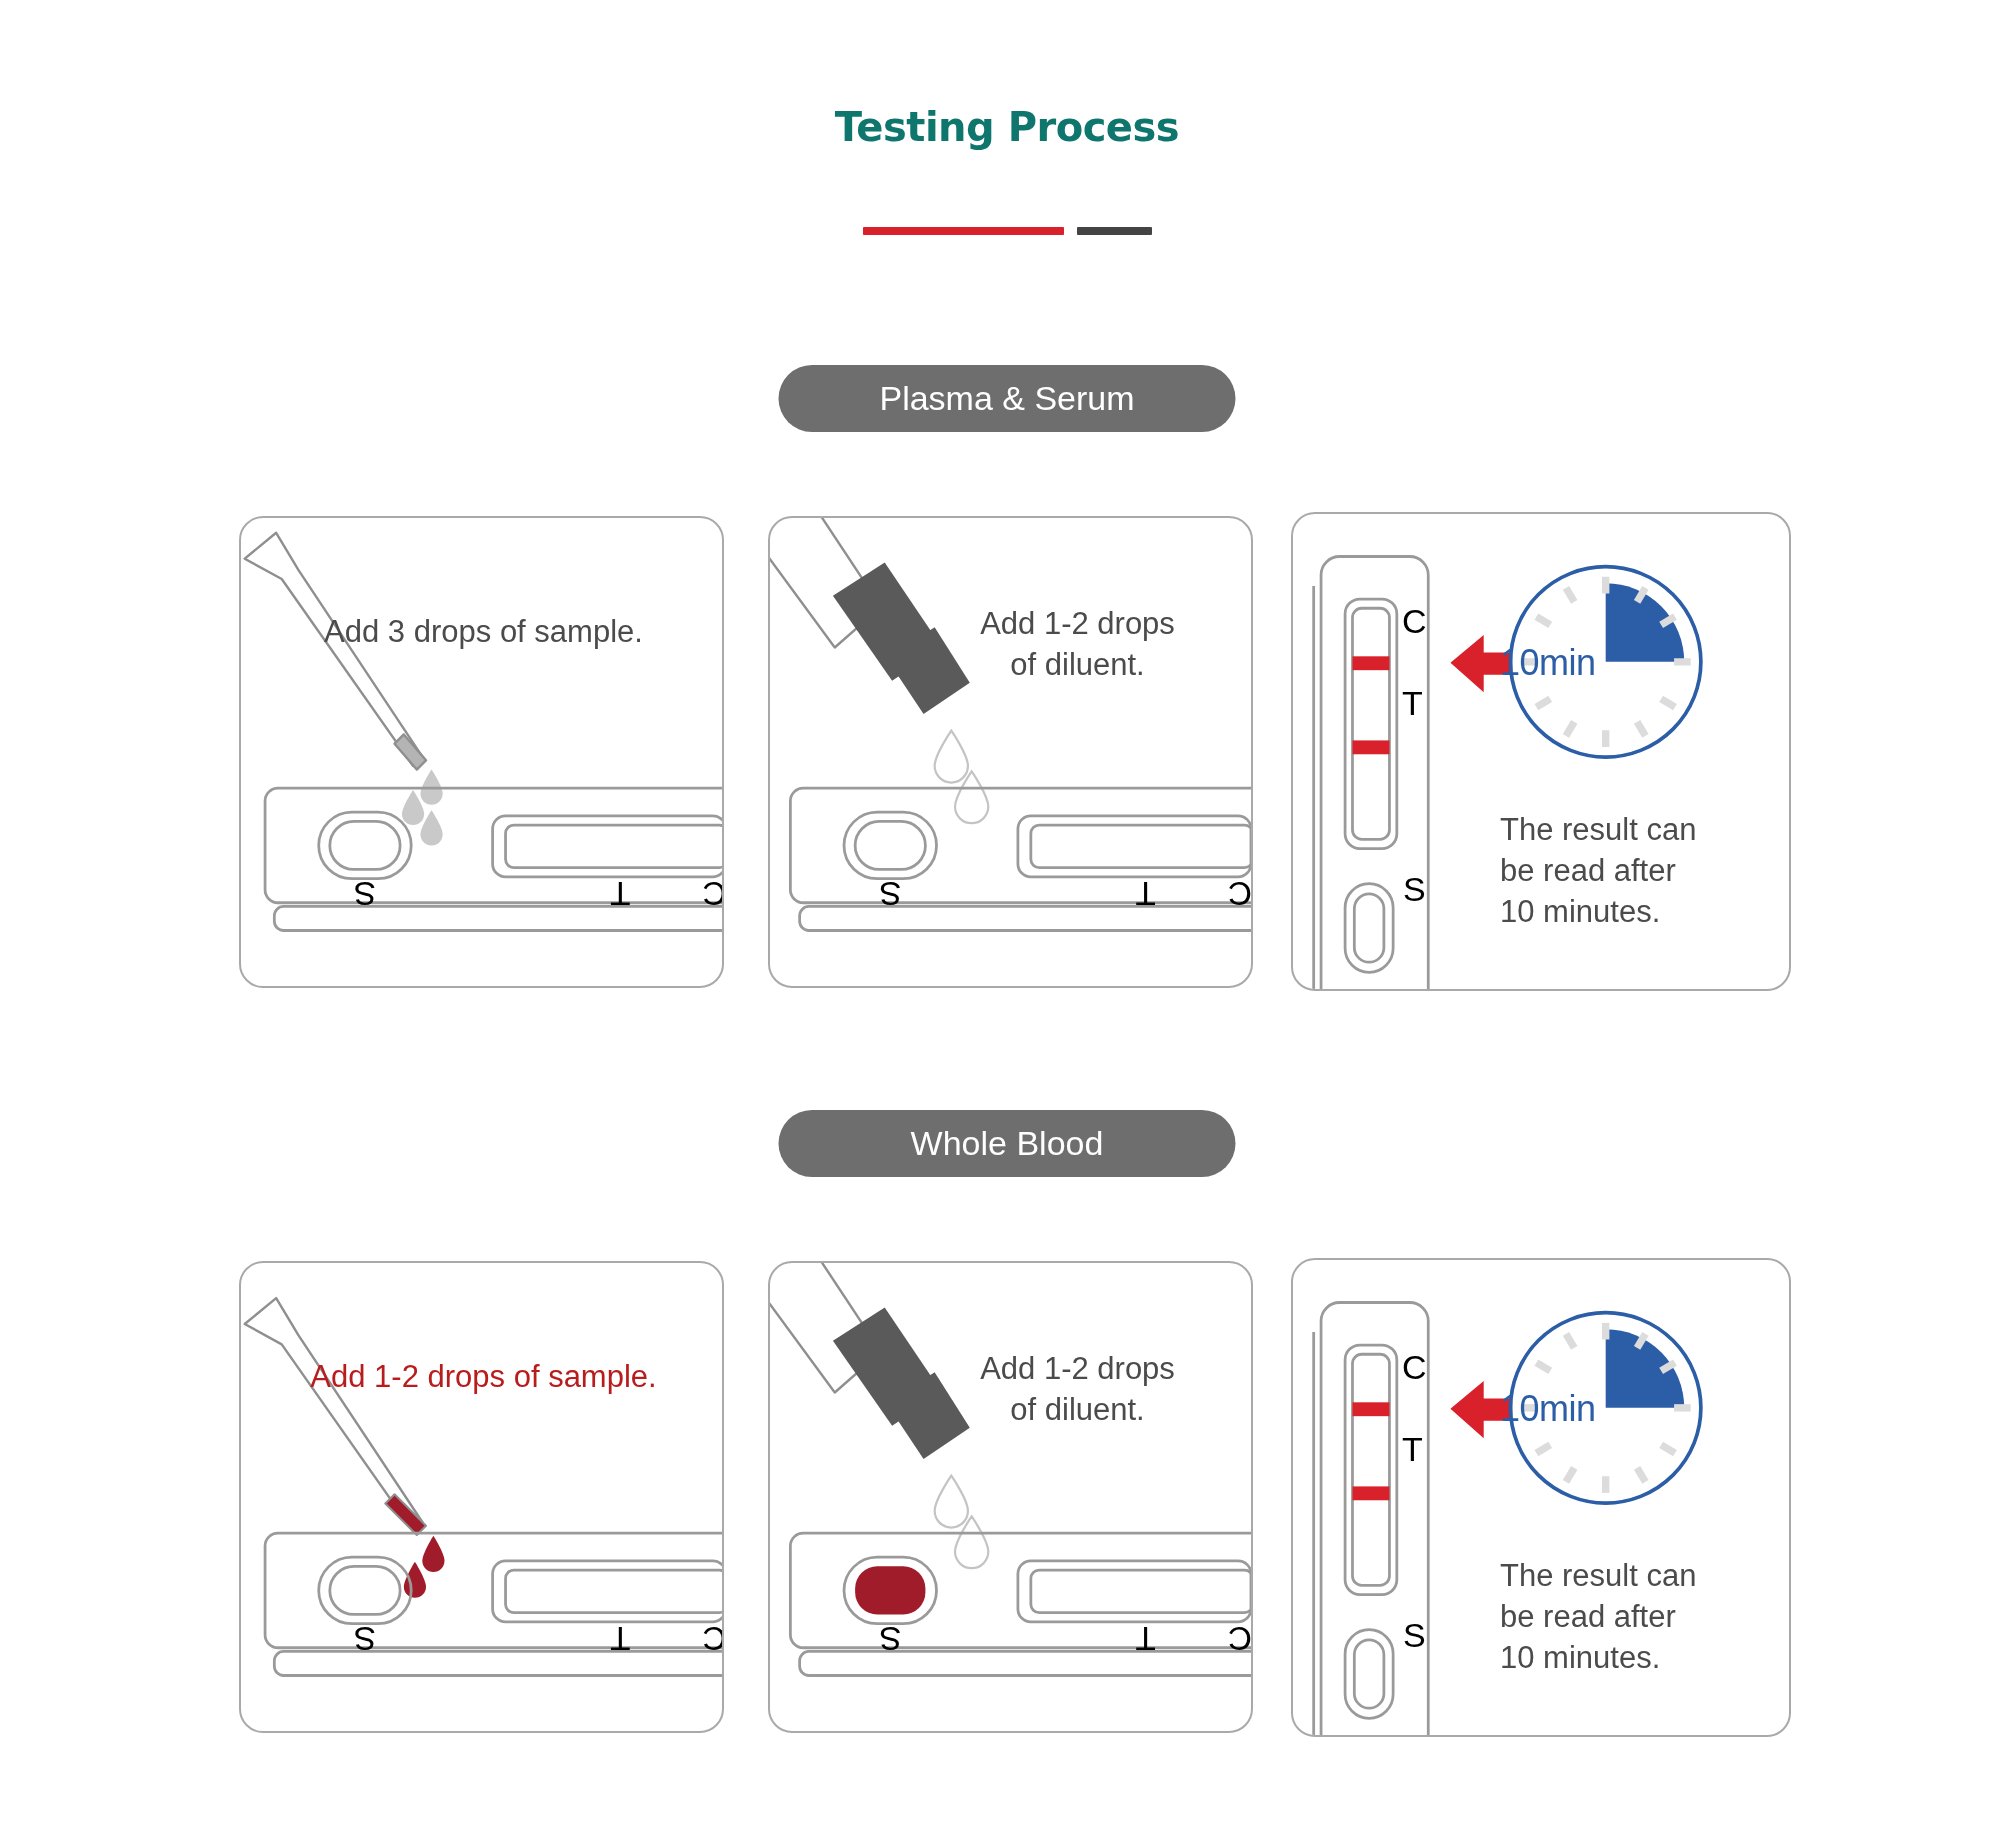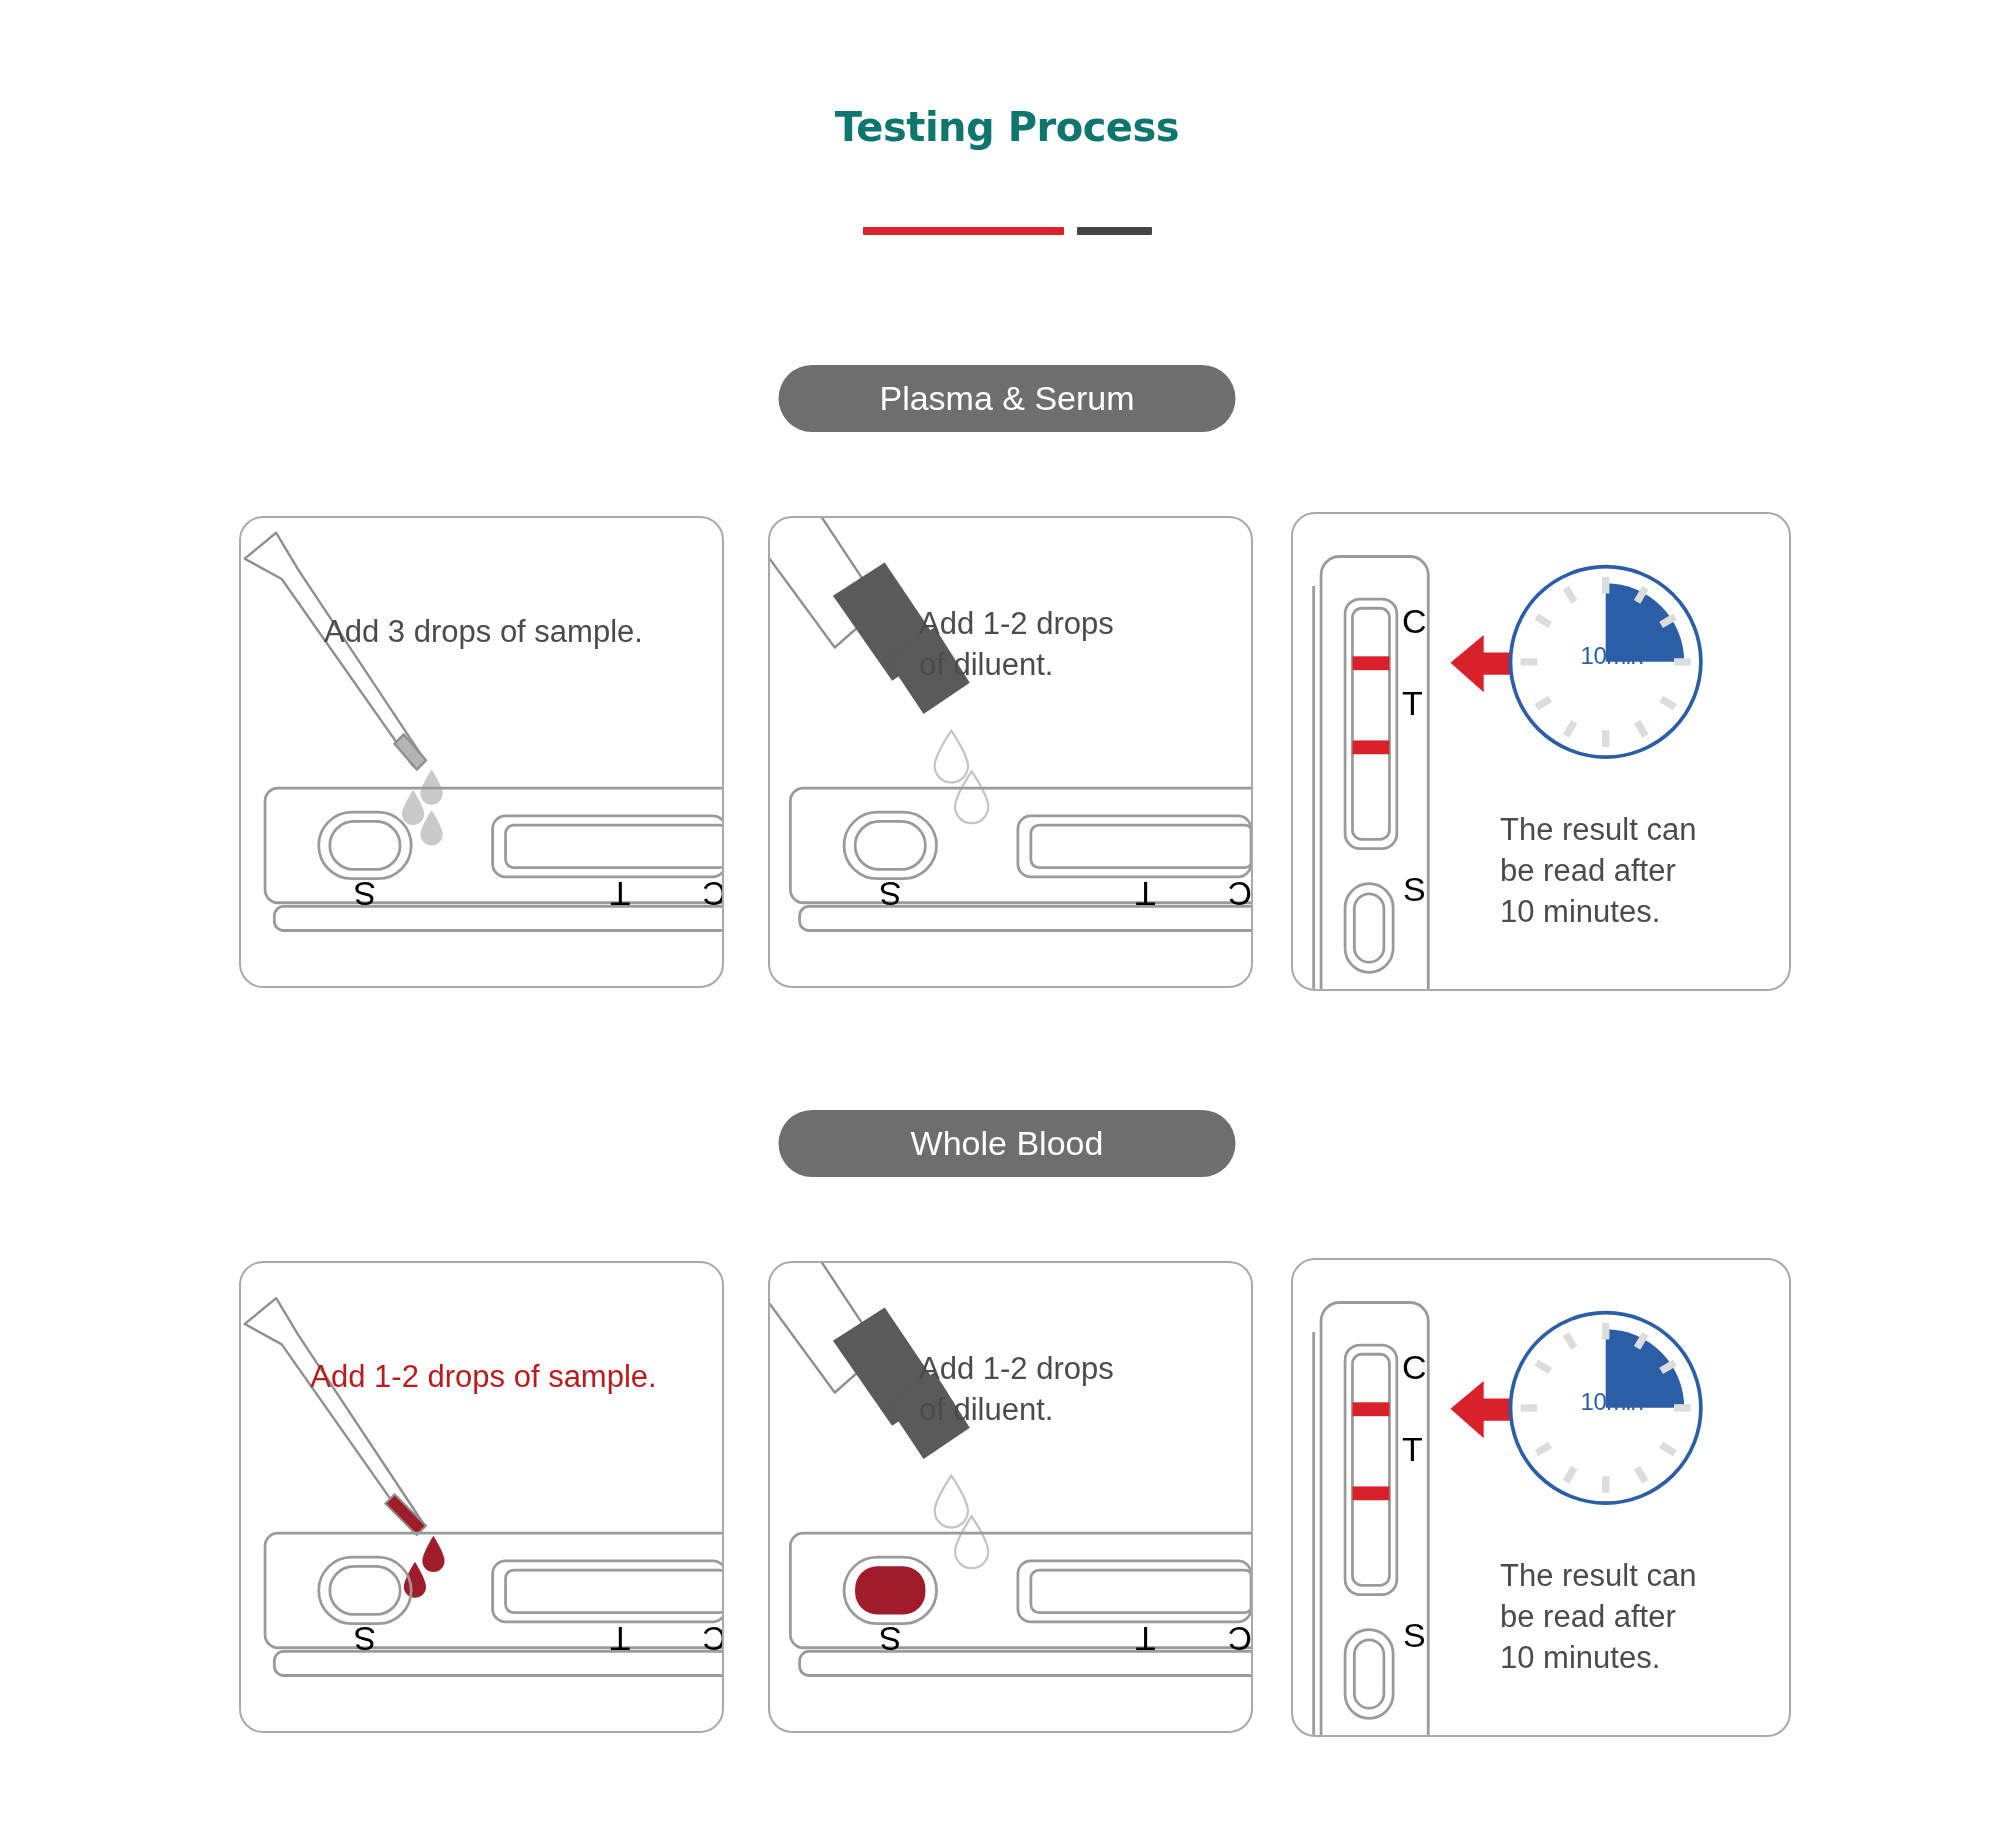--- a/index.html
+++ b/index.html
@@ -81,36 +81,36 @@
   .row-1 .card-c { top: 1258px; height: 479px; }
 
   .card-caption {
     position: absolute;
     font-size: 31px;
     color: #4b4b4b;
     line-height: 1.32;
     white-space: pre-line;
   }
   .cap-a { top: 86px; left: 0; width: 485px; text-align: center; margin-top: 8px; }
-  .cap-b { top: 86px; left: 149px; width: 317px; text-align: left; }
+  .cap-b { top: 86px; left: 149px; width: 317px; text-align: center; }
   .cap-c { top: 296px; left: 207px; width: 280px; text-align: left; }
 
   
   .art { position: absolute; inset: 0; }
   .art svg { display: block; width: 100%; height: 100%; }
 
   
   .clock-label {
     position: absolute;
-    font-size: 24px;
+    font-size: 36px;
     color: #2b5ea7;
     left: 207px;
     top: 128px;
     width: 224px;
-    text-align: center;
+    text-align: left;
     letter-spacing: -0.5px;
   }
   .row-1 .clock-label { top: 128px; }
 
   
   .strip-letter {
     position: absolute;
     font-size: 34px;
     color: #000000;
     font-family: "Liberation Sans", sans-serif;

